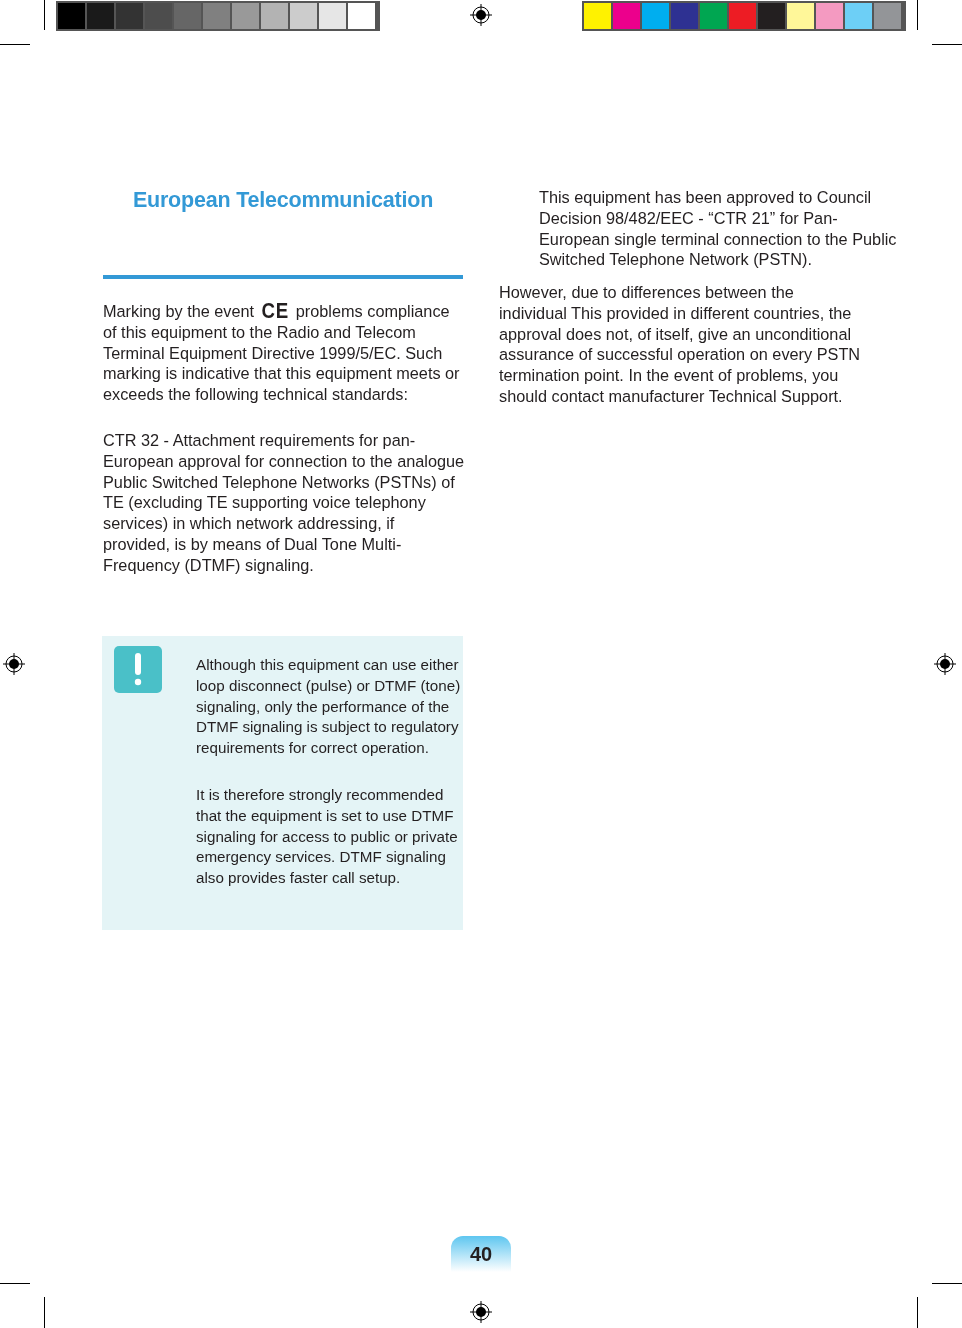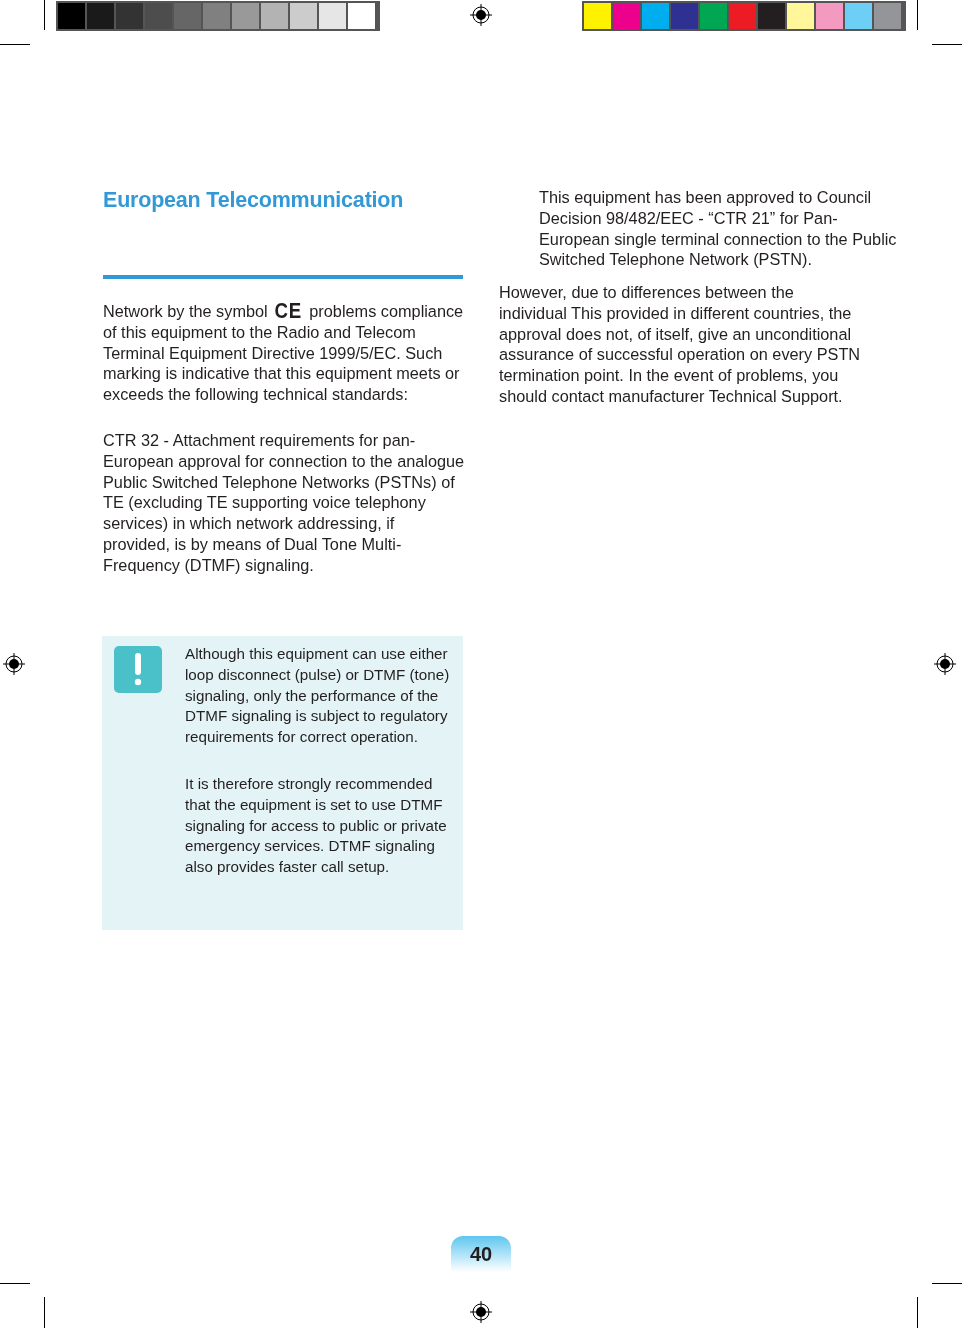--- a/index.html
+++ b/index.html
@@ -3,27 +3,27 @@
 <meta charset="utf-8">
 <style>
   html, body { margin:0; padding:0; }
   body { width:962px; height:1328px; position:relative; background:#ffffff; overflow:hidden;
          font-family:"Liberation Sans", sans-serif; color:#231f20; }
   .bar { position:absolute; top:1px; height:30px; display:flex; background:#555555; padding:2px; box-sizing:border-box; gap:2px; }
   .bar .sw { width:27px; height:100%; }
   .crop { position:absolute; background:#000; }
   .reg { position:absolute; width:22px; height:22px; }
   .heading { position:absolute; left:103px; top:186px; width:360px; font-weight:bold; font-size:21.5px;
-             line-height:28px; letter-spacing:-0.2px; }
+             line-height:28px; letter-spacing:-0.2px;text-align:center; }
   .rule { position:absolute; left:103px; top:275px; width:360px; height:4px; }
   .para { position:absolute; font-size:16.3px; line-height:20.8px; margin:0; }
   .note { position:absolute; left:102px; top:636px; width:361px; height:294px; }
   .note-icon { position:absolute; left:114px; top:646px; width:48px; height:47px; border-radius:5px;
                display:flex; align-items:center; justify-content:center; }
-  .note-text { position:absolute; left:185px; font-size:15.2px; line-height:20.8px; margin:0; }
+  .note-text { position:absolute; left:185px; font-size:15.2px; line-height:20.8px; margin:11px; }
   .pagenum { position:absolute; left:451px; top:1236px; width:60px; height:36px; border-radius:12px 12px 0 0;
              display:flex; align-items:center; justify-content:center; font-weight:bold; font-size:20px; }
 </style>
 </head>
 <body>
 
 <div class="bar" style="left:56px; width:324px;">
   <div class="sw" style="background:#000000"></div>
   <div class="sw" style="background:#1a1a1a"></div>
   <div class="sw" style="background:#333333"></div>
@@ -84,21 +84,21 @@
   <line x1="0" y1="11" x2="22" y2="11" stroke="#000" stroke-width="1"></line>
   <line x1="11" y1="0" x2="11" y2="22" stroke="#000" stroke-width="1"></line>
 </svg>
 
 <div class="heading" style="color:#3399d6;">
   <div>European Telecommunication</div>
 </div>
 <div class="rule" style="background:#3399d6;"></div>
 
 <p class="para" style="left:103px; top:301px; width:362px;">
-  <span>Network by the symbol</span>
+  <span>Marking by the event</span>
   <span style="display:inline-block; font-weight:bold; font-size:22px; line-height:16px; letter-spacing:1px; transform:scaleX(0.85); vertical-align:-1px;">
     <span>CE</span>
   </span>
   <span>problems</span>
   <span>compliance of this equipment to the Radio and Telecom Terminal Equipment Directive 1999/5/EC. Such marking is indicative that this equipment meets or exceeds the following technical standards:</span>
 </p>
 
 <p class="para" style="left:103px; top:430px; width:362px;">CTR 32 - Attachment requirements for pan-European approval for connection to the analogue Public Switched Telephone Networks (PSTNs) of TE (excluding TE supporting voice telephony services) in which network addressing, if provided, is by means of Dual Tone Multi-Frequency (DTMF) signaling.</p>
 
 <div class="note" style="background:#e4f4f6;"></div>

